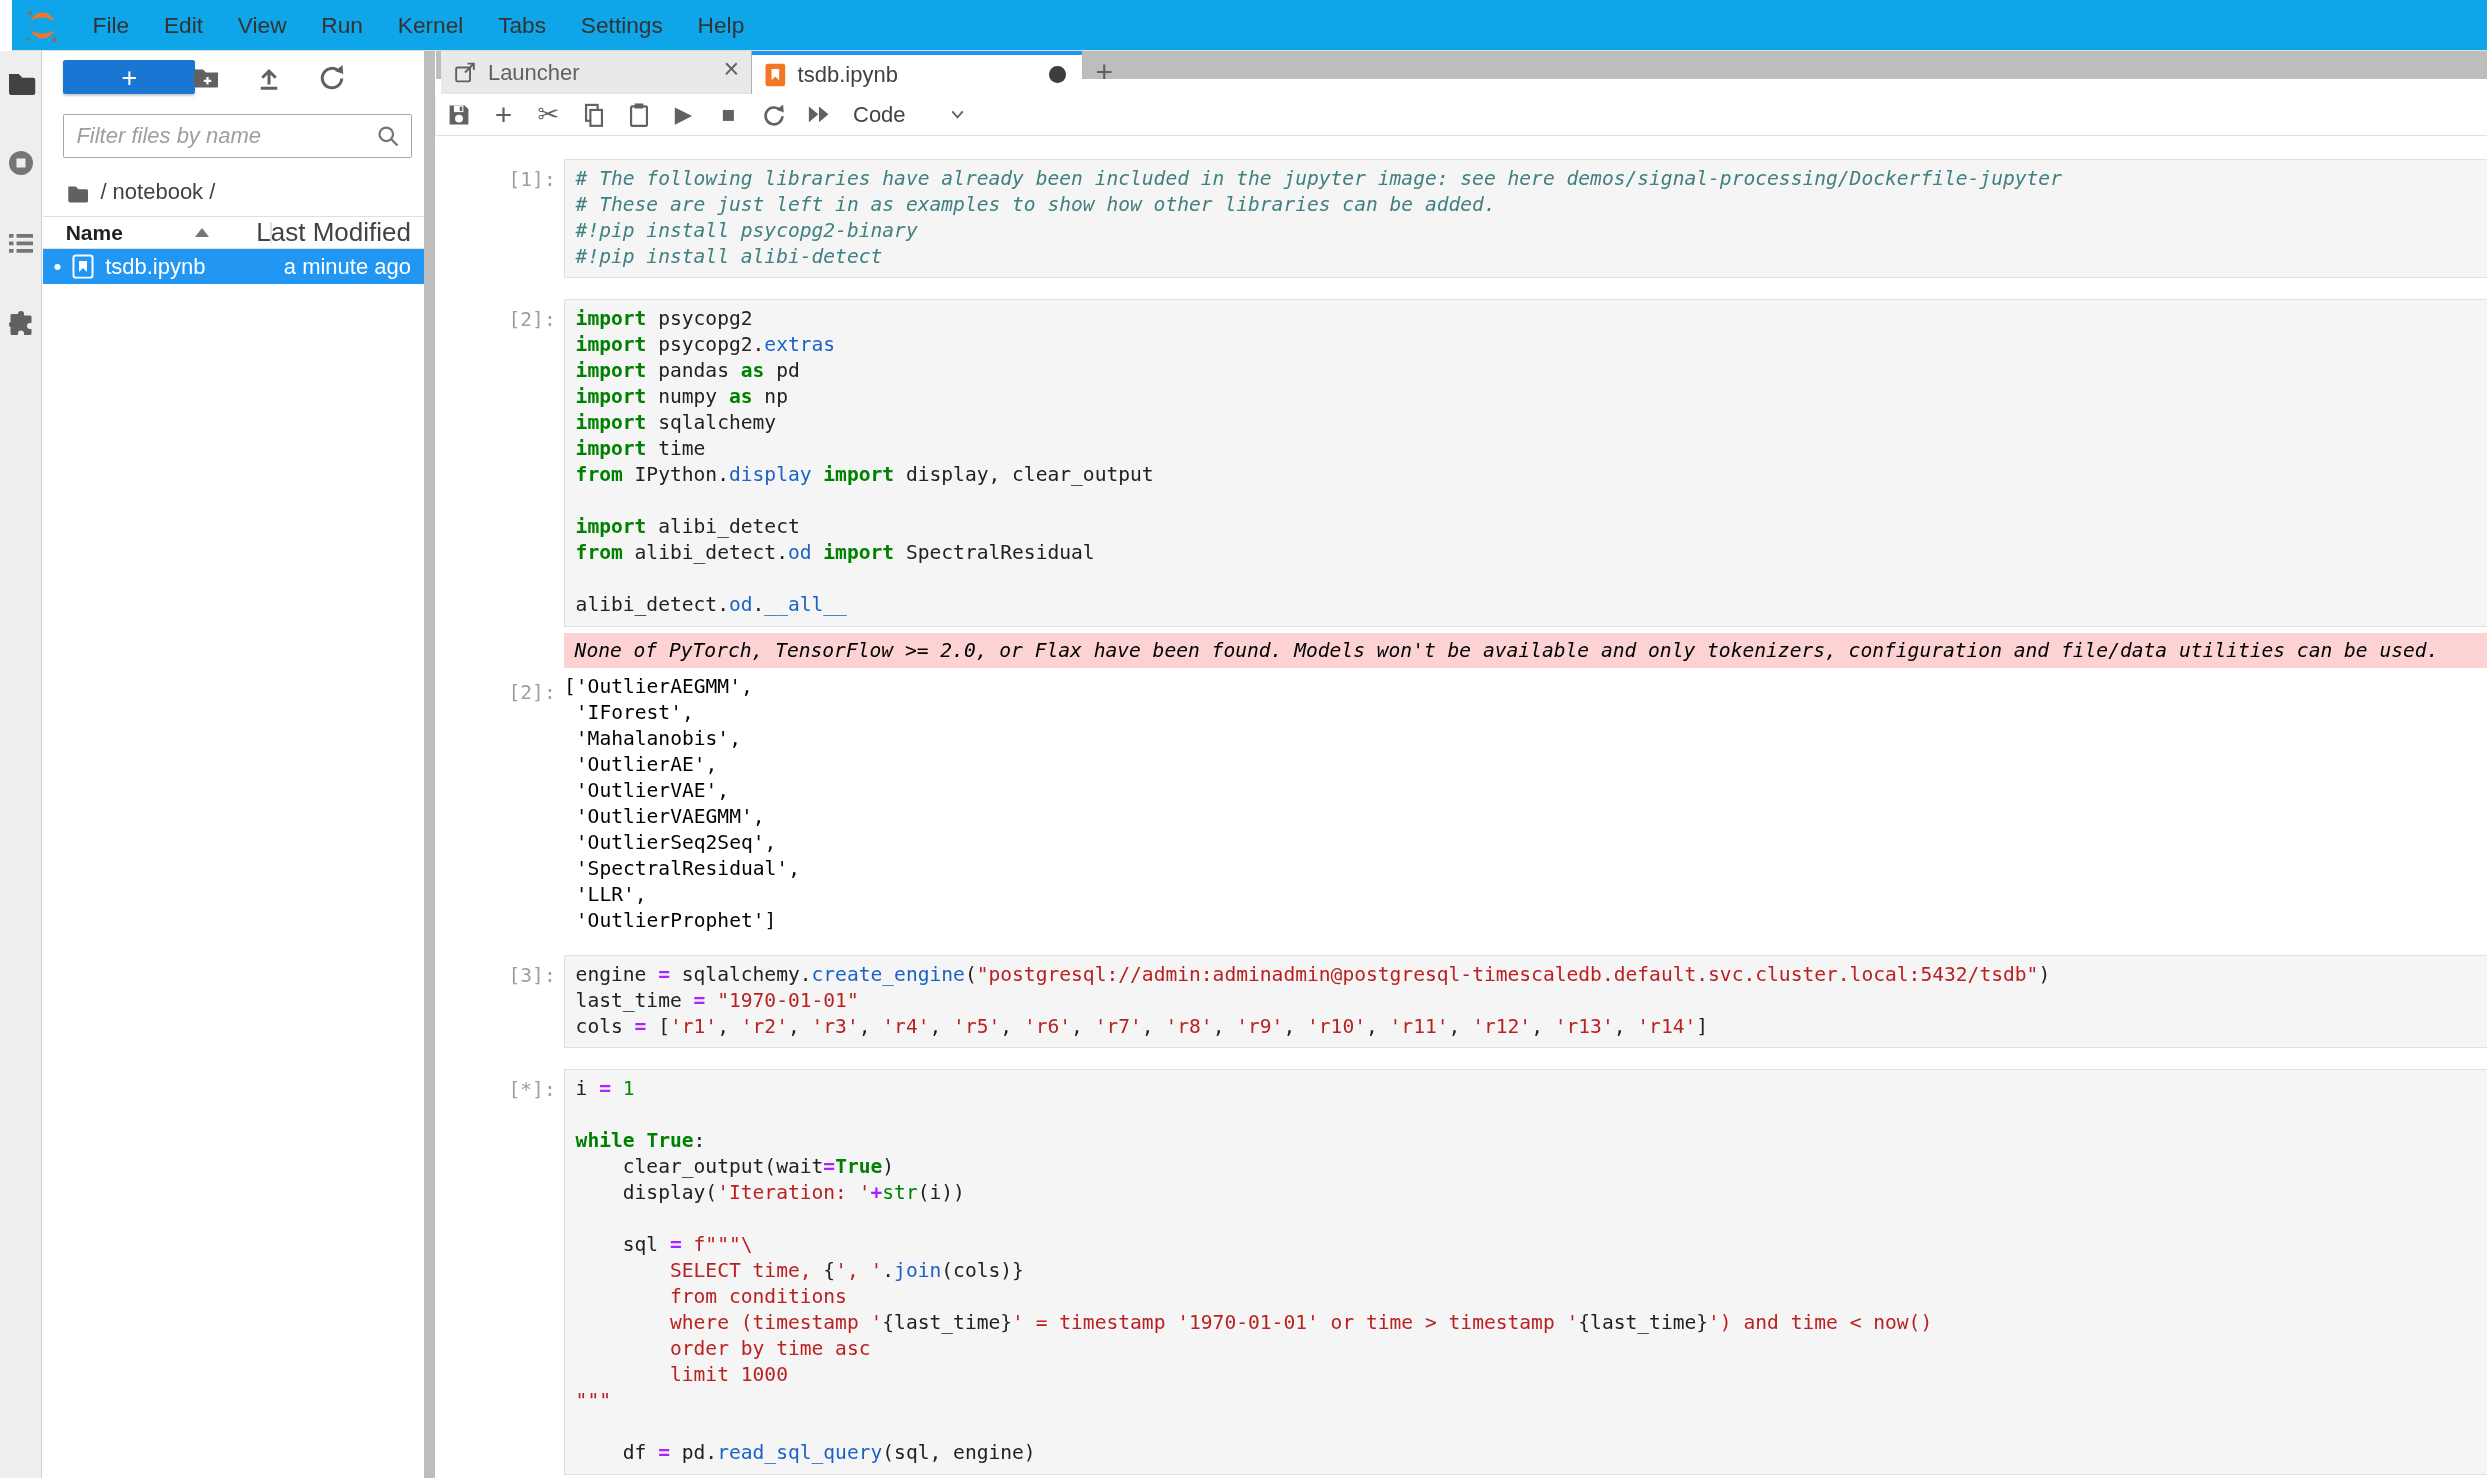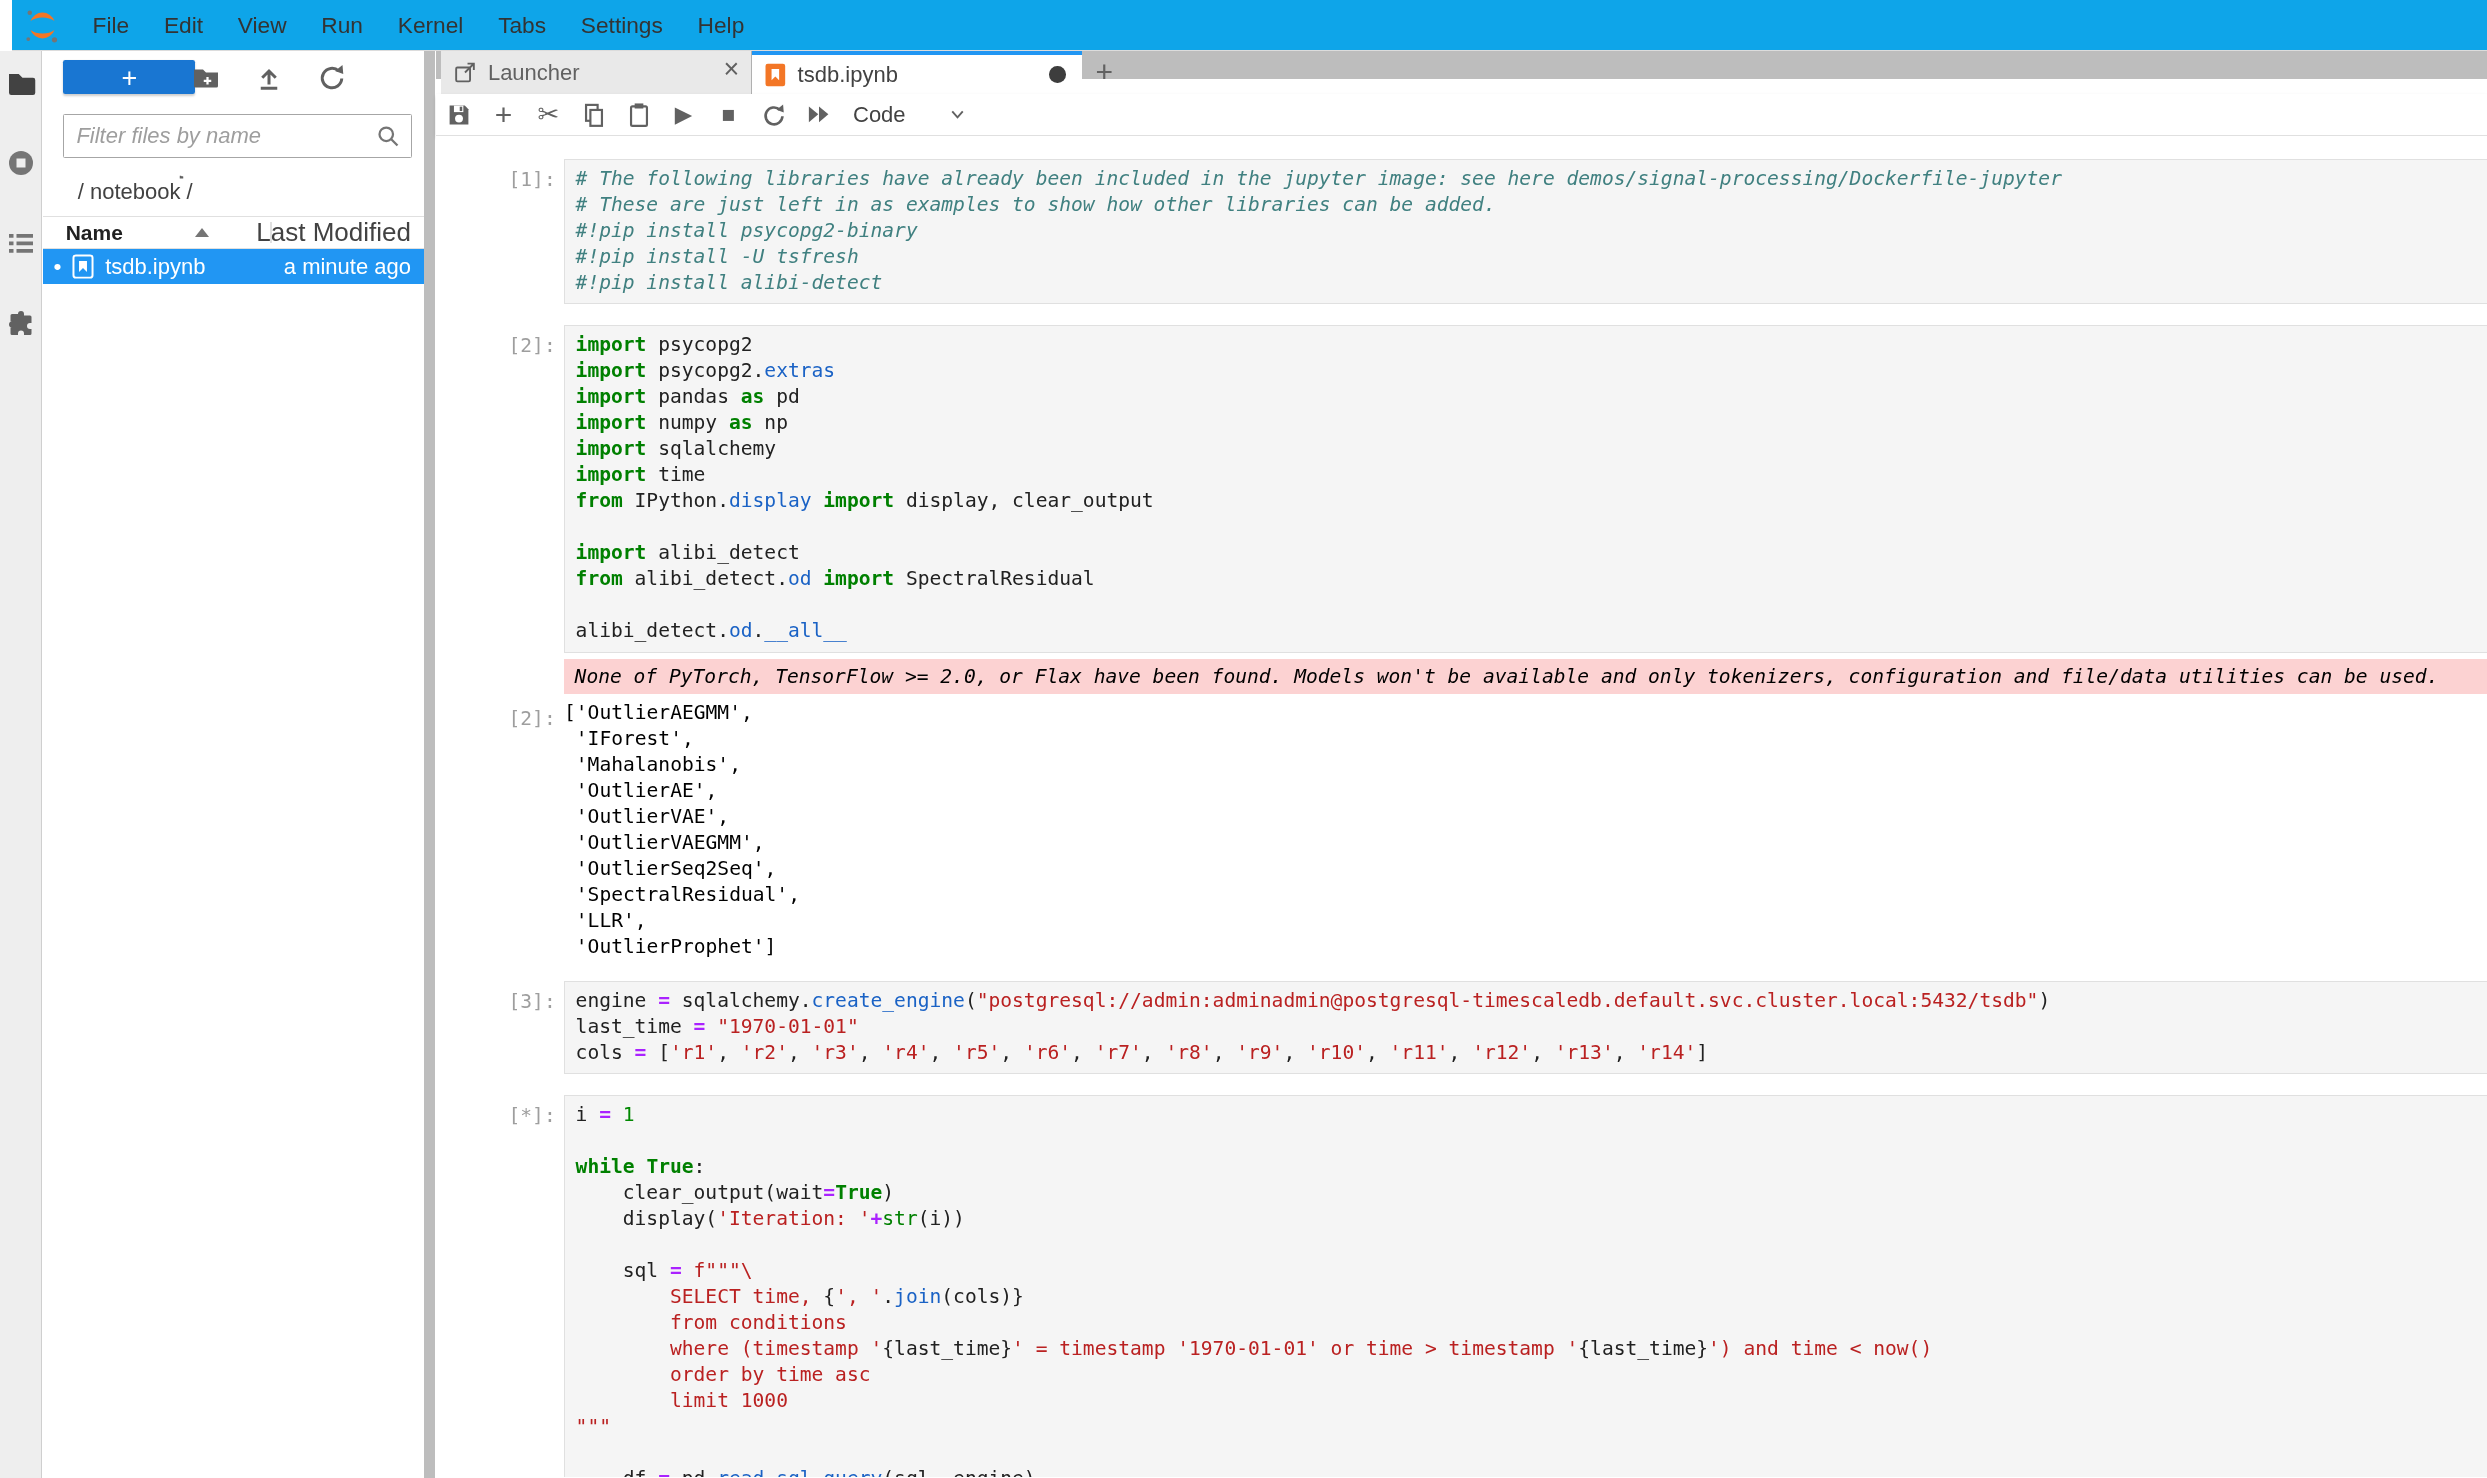--- a/index.html
+++ b/index.html
@@ -20,21 +20,21 @@
   
   #filepanel{position:absolute;left:43px;top:51px;width:381px;height:1427px;background:#fff;}
   #new-btn{position:absolute;left:20.4px;top:9px;width:132px;height:34px;background:#1976d2;border:none;
            border-radius:2.3px;color:#fff;font-size:27px;line-height:34px;text-align:center;box-shadow:0 1.5px 2.3px rgba(0,0,0,.2);}
   .fb-tool{position:absolute;top:10.6px;width:30px;height:30px;}
   #filter-box{position:absolute;left:20.4px;top:63px;width:349px;height:44px;border:1.5px solid #a6a6a6;
               border-radius:1.5px;box-sizing:border-box;background:#fff;display:flex;align-items:center;}
   #filter-input{border:none;outline:none;flex:1;font-size:22px;color:#424242;padding-left:12px;
                 font-family:"Liberation Sans",sans-serif;background:transparent;font-style:italic;}
   #filter-input::placeholder{color:#9e9e9e;}
-  #breadcrumb{position:absolute;left:22.7px;top:124px;height:30px;display:flex;align-items:flex-end;flex-direction:column;}
+  #breadcrumb{position:absolute;left:22.7px;top:124px;height:30px;display:flex;align-items:flex-end;}
   #breadcrumb span{font-size:22px;color:#424242;margin-left:12px;}
   #fb-header{position:absolute;left:0;top:165px;width:381px;height:33px;border-top:1.5px solid #e0e0e0;
              border-bottom:1.5px solid #e0e0e0;box-sizing:border-box;display:flex;align-items:center;}
   #col-name{font-size:21px;font-weight:bold;color:#212121;margin-left:22.7px;}
   #sort-arrow{width:0;height:0;border-left:7.6px solid transparent;border-right:7.6px solid transparent;
               border-bottom:9px solid #757575;margin-left:72px;}
   #col-divider{width:1.5px;height:21px;background:#e0e0e0;position:absolute;left:227px;top:5.3px;}
   #col-modified{font-size:26px;color:#424242;position:absolute;right:13px;}
   #file-row{position:absolute;left:0;top:198px;width:381px;height:35px;background:#2196f3;color:#fff;
             display:flex;align-items:center;}
@@ -256,21 +256,20 @@
 
   <div id="content">
     <div id="cells">
         <div class="cell">
           <div class="in-row">
             <div class="prompt">[1]:</div>
             <div class="editor">
               <pre class="line"><span class="tk-c"># The following libraries have already been included in the jupyter image: see here demos/signal-processing/Dockerfile-jupyter</span></pre>
               <pre class="line"><span class="tk-c"># These are just left in as examples to show how other libraries can be added.</span></pre>
               <pre class="line"><span class="tk-c">#!pip install psycopg2-binary</span></pre>
-              <pre class="line"><span class="tk-c">#!pip install -U tsfresh</span></pre>
               <pre class="line"><span class="tk-c">#!pip install alibi-detect</span></pre>
             </div>
           </div>
         </div>
         <div class="cell">
           <div class="in-row">
             <div class="prompt">[2]:</div>
             <div class="editor">
               <pre class="line"><span class="tk-k">import</span><span class="tk-t"> psycopg2</span></pre>
               <pre class="line"><span class="tk-k">import</span><span class="tk-t"> psycopg2.</span><span class="tk-p">extras</span></pre>

